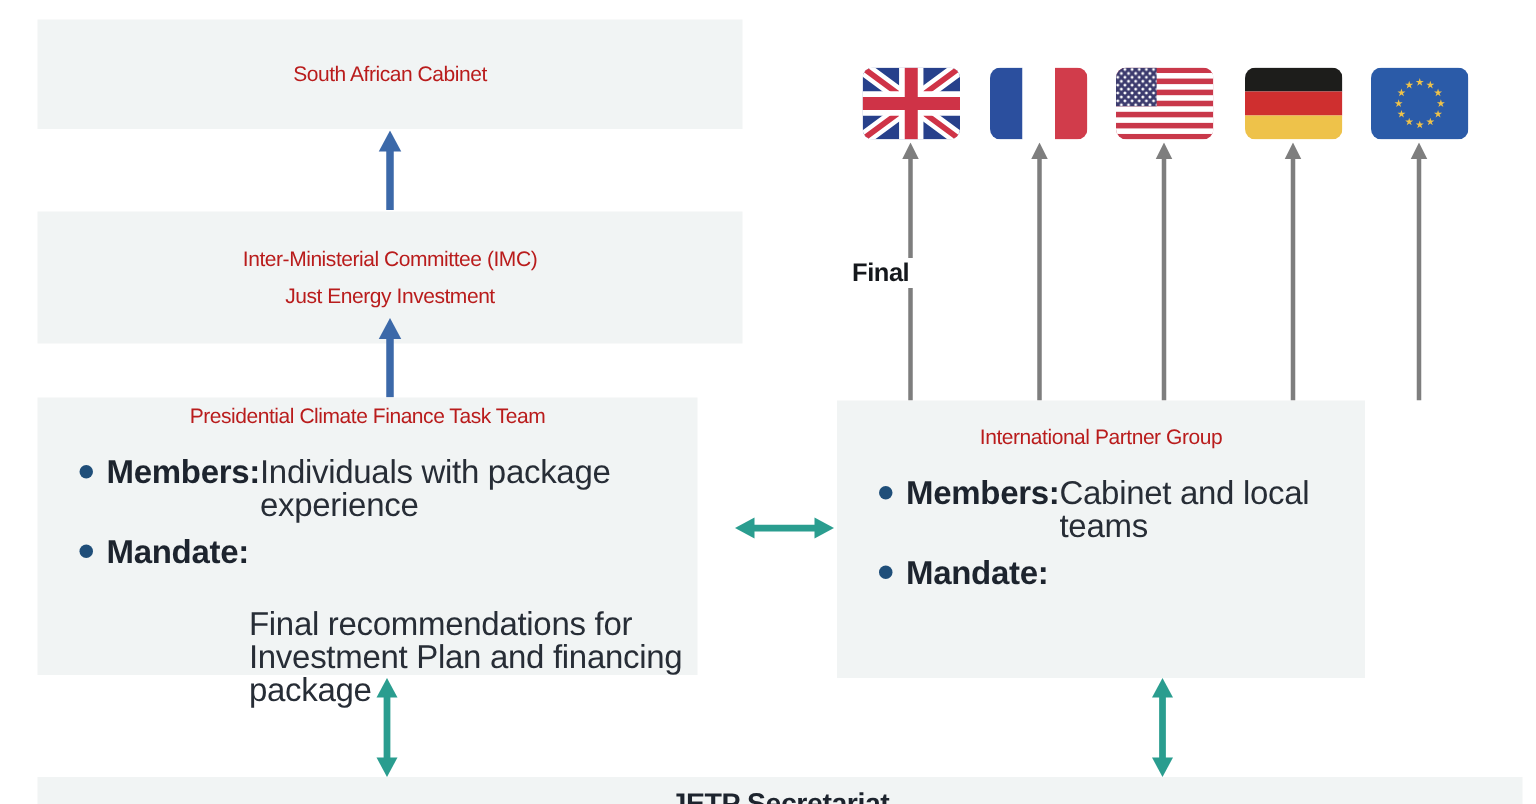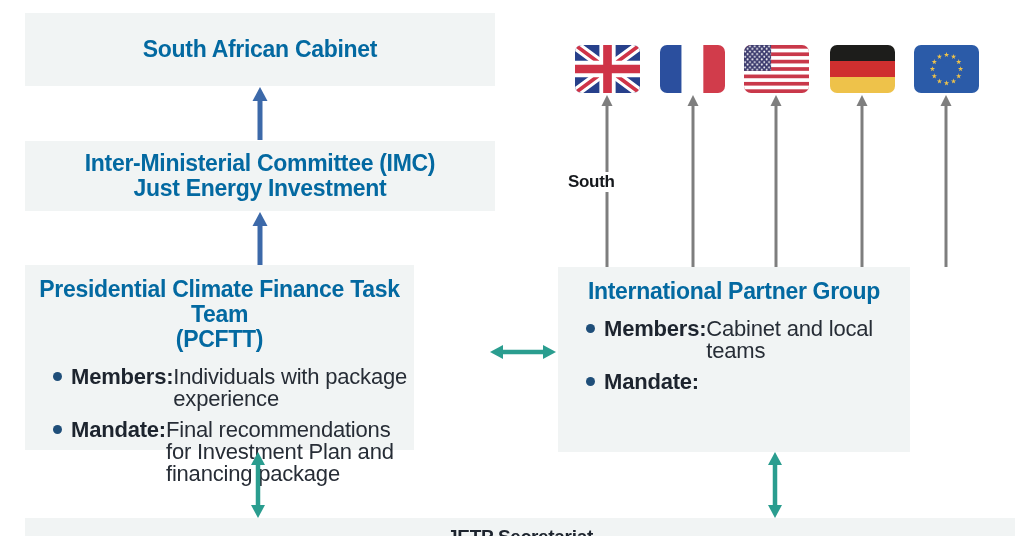--- a/index.html
+++ b/index.html
@@ -11,26 +11,26 @@
     background: #ffffff;
     font-family: "Liberation Sans", sans-serif;
     color: #20262e;
   }
   .box {
     position: absolute;
     background: #f1f4f4;
     box-sizing: border-box;
   }
   .box-title {
-    font-weight: 700;
-    font-size: 23px;
+    font-weight: 400;
+    font-size: 14px;
     line-height: 25px;
     letter-spacing: -0.3px;
     text-align: center;
-    color: #0369a1;
+    color: #b91c1c;
   }
   .center-flex {
     display: flex;
     flex-direction: column;
     justify-content: center;
     align-items: center;
     height: 100%;
   }
   .bullets { margin-top: 14px; }
   .bullet-row {
@@ -49,21 +49,21 @@
     margin-top: 6px;
     margin-right: 9px;
     flex: 0 0 auto;
   }
   .blabel {
     font-weight: 700;
     color: #1d242e;
     flex: 0 0 80px;
   }
   .bval { color: #272d36; }
-  .bval.wrap-pcftt { max-width: 316px; }
+  .bval.wrap-pcftt { max-width: 316px; margin-top: 48px; }
   .bval.wrap-ipg  { max-width: 298px; text-align: center; }
   .arrow { position: absolute; }
   .chair-label {
     position: absolute;
     left: 564px; top: 172px;
     background: #ffffff;
     padding: 0 4px;
     font-weight: 700;
     font-size: 17px;
     letter-spacing: -0.3px;
@@ -97,35 +97,34 @@
     <div class="center-flex">
       <div class="box-title">South African Cabinet</div>
     </div>
   </div>
 
   <svg class="arrow" style="left:251px; top:87px;" width="18" height="53" viewBox="0 0 18 53">
     <polygon points="9,0 16.5,14 1.5,14" fill="#3c69a9"></polygon>
     <line x1="9" y1="11" x2="9" y2="53" stroke="#3c69a9" stroke-width="5"></line>
   </svg>
 
-  <div class="box" style="left:25px; top:141px; width:470px; height:70px;">
+  <div class="box" style="left:25px; top:141px; width:470px; height:88px;">
     <div class="center-flex">
       <div class="box-title">Inter-Ministerial Committee (IMC)</div>
       <div class="box-title">Just Energy Investment</div>
     </div>
   </div>
 
   <svg class="arrow" style="left:251px; top:212px;" width="18" height="53" viewBox="0 0 18 53">
     <polygon points="9,0 16.5,14 1.5,14" fill="#3c69a9"></polygon>
     <line x1="9" y1="11" x2="9" y2="53" stroke="#3c69a9" stroke-width="5"></line>
   </svg>
 
-  <div class="box" style="left:25px; top:265px; width:389px; height:185px; padding-top:12px;">
+  <div class="box" style="left:25px; top:265px; width:440px; height:185px; padding-top:0;">
     <div class="box-title">Presidential Climate Finance Task Team</div>
-    <div class="box-title">(PCFTT)</div>
     <div class="bullets">
       <div class="bullet-row">
         <span class="dot"></span>
         <span class="blabel">Members:</span>
         <span class="bval">Individuals with package experience</span>
       </div>
       <div class="bullet-row">
         <span class="dot"></span>
         <span class="blabel">Mandate:</span>
         <span class="bval wrap-pcftt">Final recommendations for Investment Plan and financing package</span>
@@ -168,21 +167,21 @@
   </svg>
   <svg class="arrow" style="left:855px; top:95px;" width="14" height="172" viewBox="0 0 14 172">
     <polygon points="7,0 12.5,11 1.5,11" fill="#7e7e7e"></polygon>
     <line x1="7" y1="9" x2="7" y2="172" stroke="#7e7e7e" stroke-width="3"></line>
   </svg>
   <svg class="arrow" style="left:939px; top:95px;" width="14" height="172" viewBox="0 0 14 172">
     <polygon points="7,0 12.5,11 1.5,11" fill="#7e7e7e"></polygon>
     <line x1="7" y1="9" x2="7" y2="172" stroke="#7e7e7e" stroke-width="3"></line>
   </svg>
 
-  <div class="chair-label">South</div>
+  <div class="chair-label">Final</div>
 
   <div class="flag" style="left:575px;">
     <svg viewBox="0 0 60 44" preserveAspectRatio="none">
       <rect width="60" height="44" fill="#27408b"></rect>
       <path d="M0,0 L60,44 M60,0 L0,44" stroke="#ffffff" stroke-width="9"></path>
       <path d="M0,0 L60,44 M60,0 L0,44" stroke="#cf3347" stroke-width="3.5"></path>
       <path d="M30,0 V44 M0,22 H60" stroke="#ffffff" stroke-width="15"></path>
       <path d="M30,0 V44 M0,22 H60" stroke="#cf3347" stroke-width="8"></path>
     </svg>
   </div>

